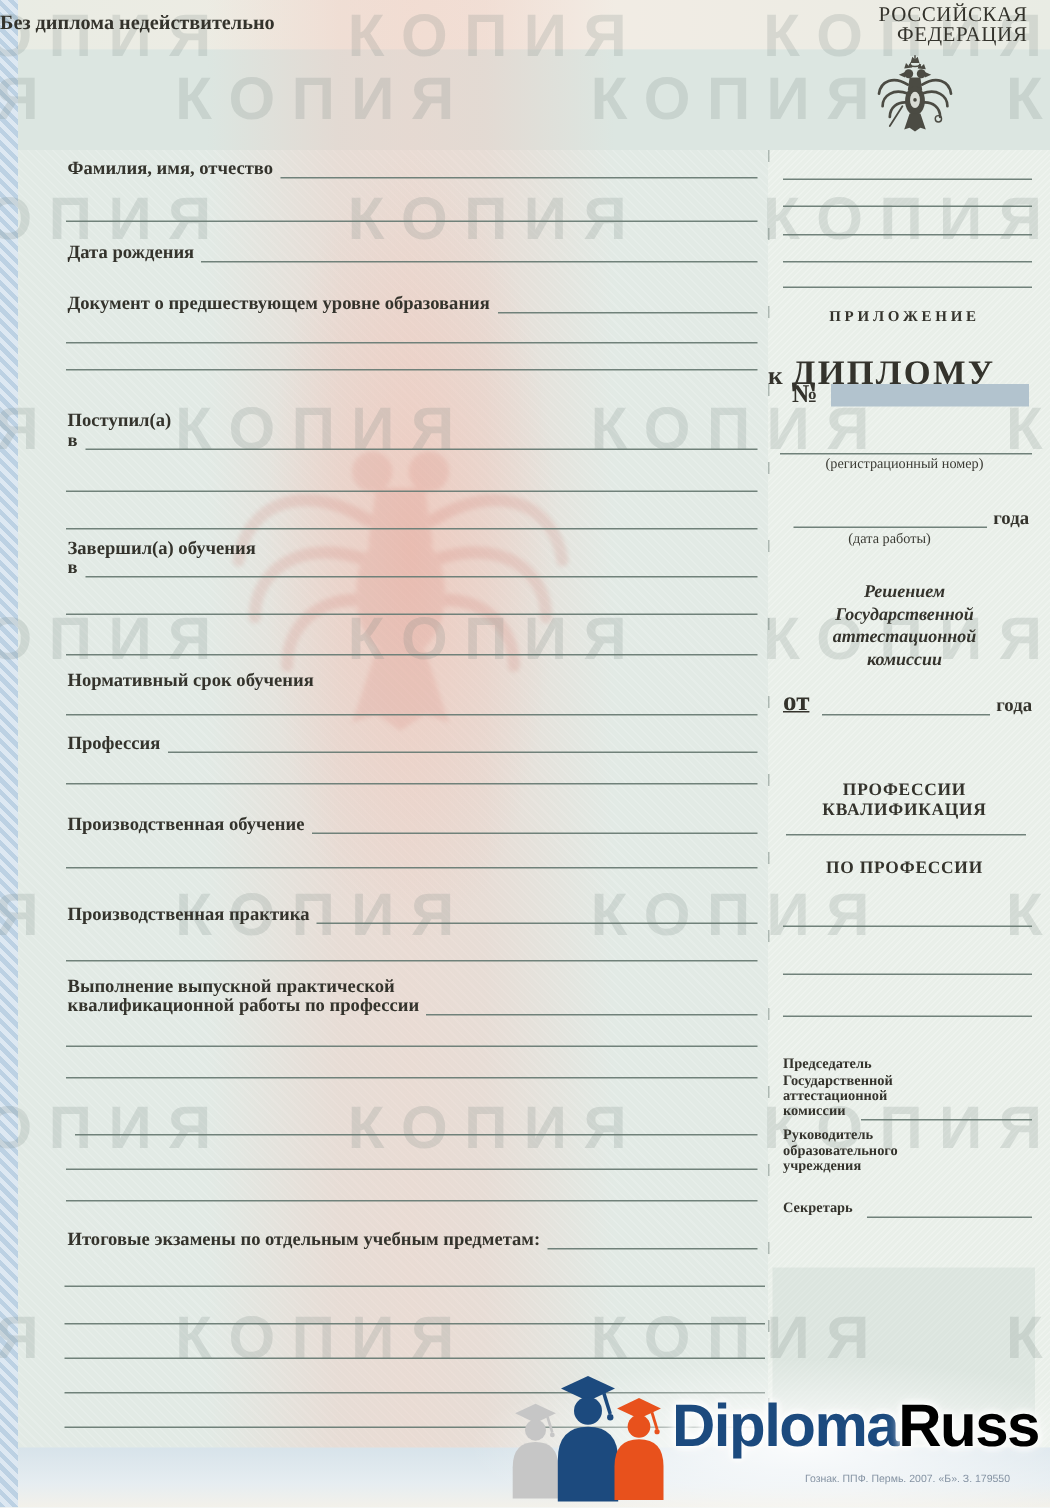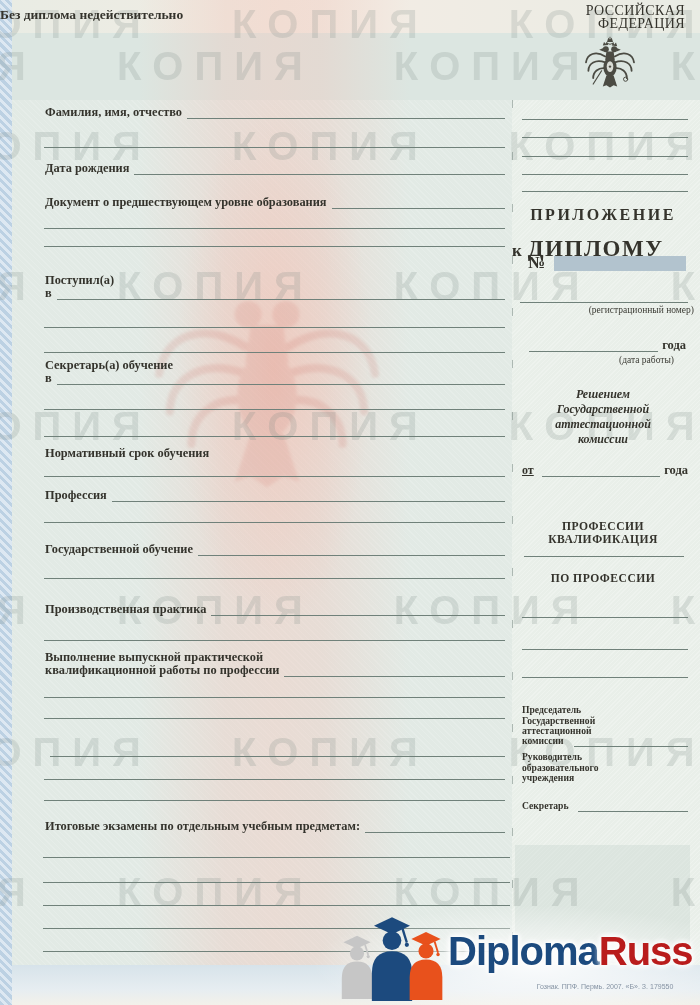--- a/index.html
+++ b/index.html
@@ -47,52 +47,52 @@
     font-size:14px;font-weight:normal;line-height:12.5px;letter-spacing:.4px;z-index:3;}
   .eagle{position:absolute;left:580px;top:34px;z-index:3;}
   
   .frow{position:absolute;left:45px;width:460px;height:16px;display:flex;
     align-items:flex-end;z-index:3;}
   .flabel{font-size:12.4px;font-weight:bold;white-space:nowrap;line-height:1.05;margin-top:31px;}
   .fline{flex:1;border-bottom:1px solid #70817a;margin-left:5px;height:0;align-self:flex-end;}
   .hline{position:absolute;height:0;border-top:1px solid #70817a;z-index:3;}
   
   .rtitle1{position:absolute;left:512px;top:206px;width:182px;text-align:center;
-    font-size:16px;font-weight:bold;letter-spacing:2.5px;z-index:3;}
+    font-size:10px;font-weight:bold;letter-spacing:2.5px;z-index:3;}
   .rtitle2{position:absolute;left:512px;top:236px;width:182px;text-align:left;
     font-size:23px;font-weight:bold;letter-spacing:1.5px;z-index:3;}
   .rtitle2 .small{font-size:17px;letter-spacing:0;margin-right:6px;}
   .numrow{position:absolute;left:528px;top:253px;width:158px;display:flex;
     align-items:center;gap:9px;z-index:3;}
   .numsign{font-size:17px;font-weight:bold;}
   .numbox{flex:1;height:15px;background:#b2c3ce;}
-  .rcaption{position:absolute;text-align:right;font-size:9.5px;color:#3a3a33;z-index:3;}
+  .rcaption{position:absolute;text-align:center;font-size:9.5px;color:#3a3a33;z-index:3;}
   .rflex{position:absolute;height:16px;display:flex;align-items:flex-end;z-index:3;}
   .ylabel{font-size:12.5px;font-weight:bold;white-space:nowrap;margin-left:4px;line-height:1.05;}
-  .fromlabel{font-size:12px;font-weight:bold;line-height:1.05;margin-right:3px;text-decoration:underline;}
+  .fromlabel{font-size:18px;font-weight:bold;line-height:1.05;margin-right:3px;text-decoration:underline;}
   .decision{position:absolute;left:512px;top:387px;width:182px;text-align:center;
     font-size:12px;font-style:italic;font-weight:bold;line-height:15px;z-index:3;}
   .rheading{position:absolute;left:512px;width:182px;text-align:center;
     font-size:11.6px;font-weight:bold;letter-spacing:.5px;z-index:3;}
   .sigblock{position:absolute;left:522px;font-size:9.6px;font-weight:bold;
     line-height:10.6px;z-index:3;}
   .sigrow{position:absolute;left:522px;width:166px;display:flex;align-items:flex-end;
     font-size:9.6px;font-weight:bold;line-height:10.6px;z-index:3;}
   .sigrow .fline{margin-left:10px;}
   
   .logo{position:absolute;left:330px;top:915px;width:370px;height:88px;z-index:6;}
   .logo::before{content:'';position:absolute;inset:-8px -14px;
     background:radial-gradient(ellipse at 55% 55%,rgba(255,255,255,.9),rgba(255,255,255,0) 72%);}
   .logo-people{position:absolute;left:2px;top:0;}
   .logo-text{position:absolute;left:118px;top:16px;white-space:nowrap;
     font-family:"Liberation Sans",sans-serif;font-weight:bold;font-size:40px;
     letter-spacing:-1px;line-height:1;
     text-shadow:0 0 6px #fff,0 0 6px #fff,0 0 10px #fff;}
   .logo-text .p1{color:#1c4a7e;}
-  .logo-text .p2{color:#b91c1c;}
+  .logo-text .p2{color:#000000;}
   .imprint{position:absolute;left:185px;top:68px;width:180px;text-align:center;
     font-family:"Liberation Sans",sans-serif;font-size:7px;color:#8593a3;}
 </style>
 </head>
 <body>
 
 <div class="page">
 
   <div class="band-top"></div>
   <div class="band-mid"></div>
@@ -183,39 +183,39 @@
   <div class="frow" style="top:271px">
     <span class="flabel">Поступил(а)</span>
   </div>
   <div class="frow" style="top:284px">
     <span class="flabel">в</span>
       <span class="fline"></span>
   </div>
   <div class="hline" style="top:327px;left:44px;width:461px"></div>
   <div class="hline" style="top:352px;left:44px;width:461px"></div>
   <div class="frow" style="top:356px">
-    <span class="flabel">Секретарь(а) обучение</span>
+    <span class="flabel">Завершил(а) обучения</span>
   </div>
   <div class="frow" style="top:369px">
     <span class="flabel">в</span>
       <span class="fline"></span>
   </div>
   <div class="hline" style="top:409px;left:44px;width:461px"></div>
   <div class="hline" style="top:436px;left:44px;width:461px"></div>
   <div class="frow" style="top:444px">
     <span class="flabel">Нормативный срок обучения</span>
   </div>
   <div class="hline" style="top:476px;left:44px;width:461px"></div>
   <div class="frow" style="top:486px">
     <span class="flabel">Профессия</span>
       <span class="fline"></span>
   </div>
   <div class="hline" style="top:522px;left:44px;width:461px"></div>
   <div class="frow" style="top:540px">
-    <span class="flabel">Государственной обучение</span>
+    <span class="flabel">Производственная обучение</span>
       <span class="fline"></span>
   </div>
   <div class="hline" style="top:578px;left:44px;width:461px"></div>
   <div class="frow" style="top:600px">
     <span class="flabel">Производственная практика</span>
       <span class="fline"></span>
   </div>
   <div class="hline" style="top:640px;left:44px;width:461px"></div>
   <div class="frow" style="top:661px">
     <span class="flabel">квалификационной работы по профессии</span>

